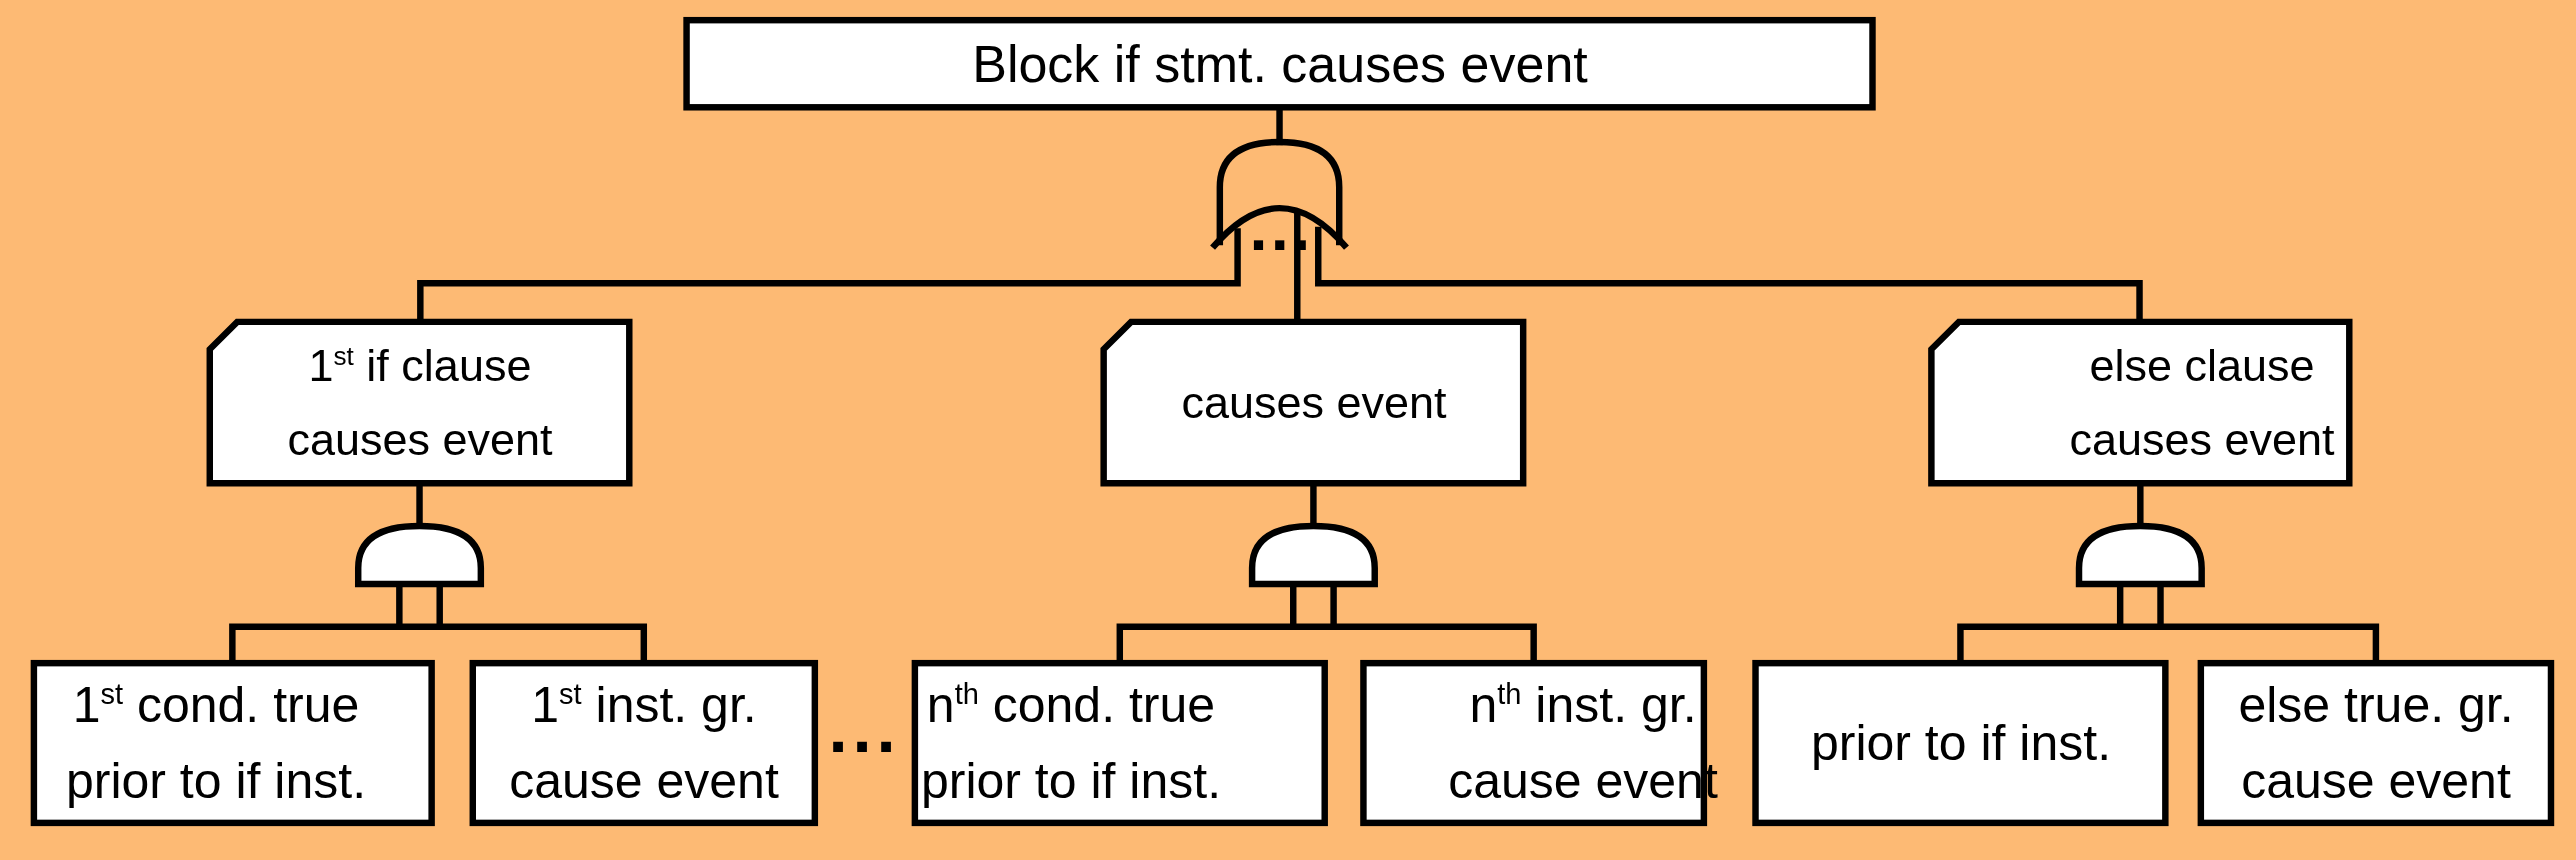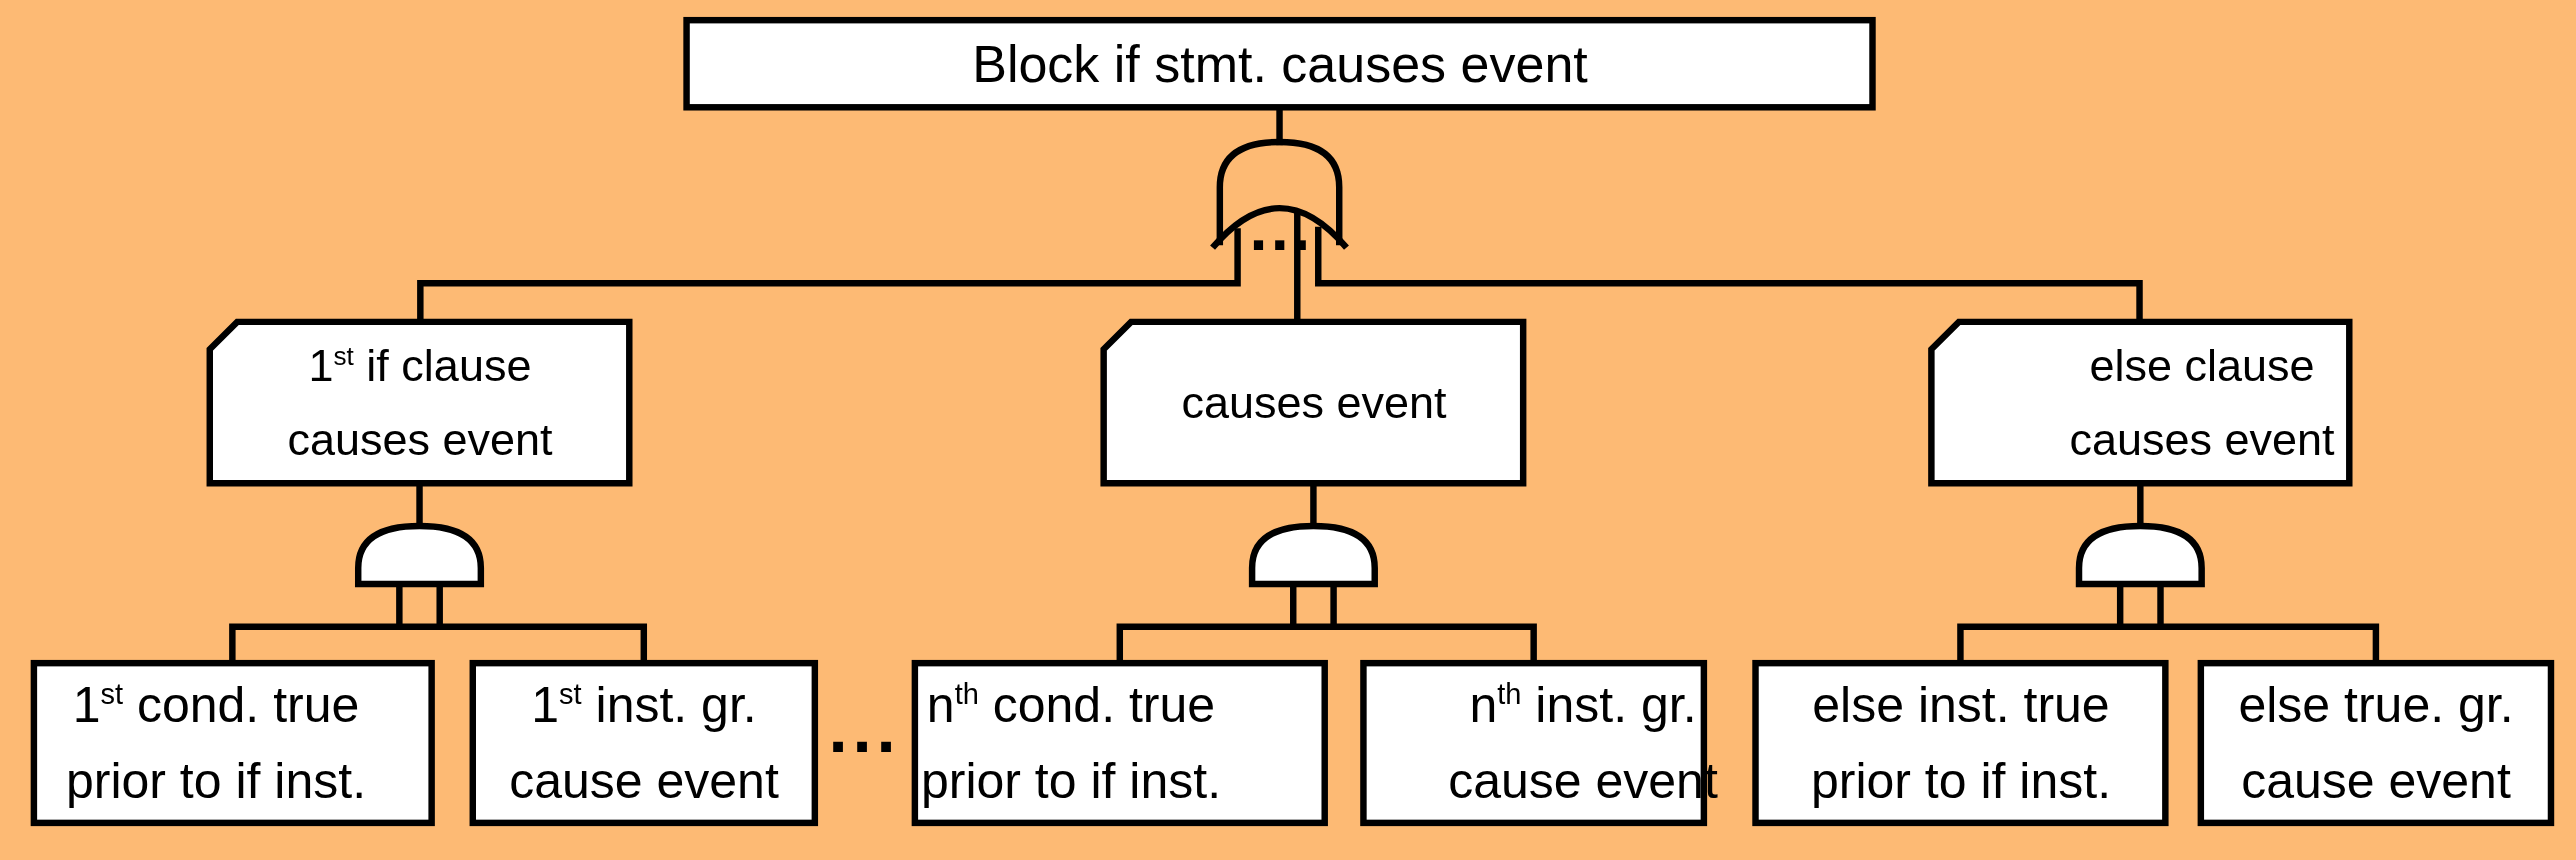--- a/index.html
+++ b/index.html
@@ -109,21 +109,20 @@
   </div>
   <div class="lbl child-lbl" style="left:866px;top:663px;width:410px;height:160px">
     <div class="line"><span>n</span><sup class="sp">th</sup><span> cond. true</span></div>
     <div class="line">prior to if inst.</div>
   </div>
   <div class="lbl child-lbl" style="left:1413px;top:663px;width:340px;height:160px">
     <div class="line"><span>n</span><sup class="sp">th</sup><span> inst. gr.</span></div>
     <div class="line">cause event</div>
   </div>
   <div class="lbl child-lbl" style="left:1756px;top:663px;width:410px;height:160px">
-    <div class="line"><span>else inst. true</span><sup class="sp"></sup><span></span></div>
     <div class="line">prior to if inst.</div>
   </div>
   <div class="lbl child-lbl" style="left:2201px;top:663px;width:350px;height:160px">
     <div class="line"><span>else true. gr.</span><sup class="sp"></sup><span></span></div>
     <div class="line">cause event</div>
   </div>
 
   <div class="dots dots-top">...</div>
   <div class="dots dots-row">...</div>
 

